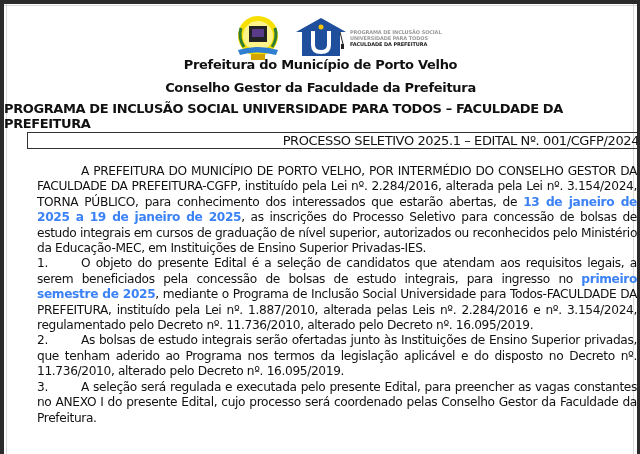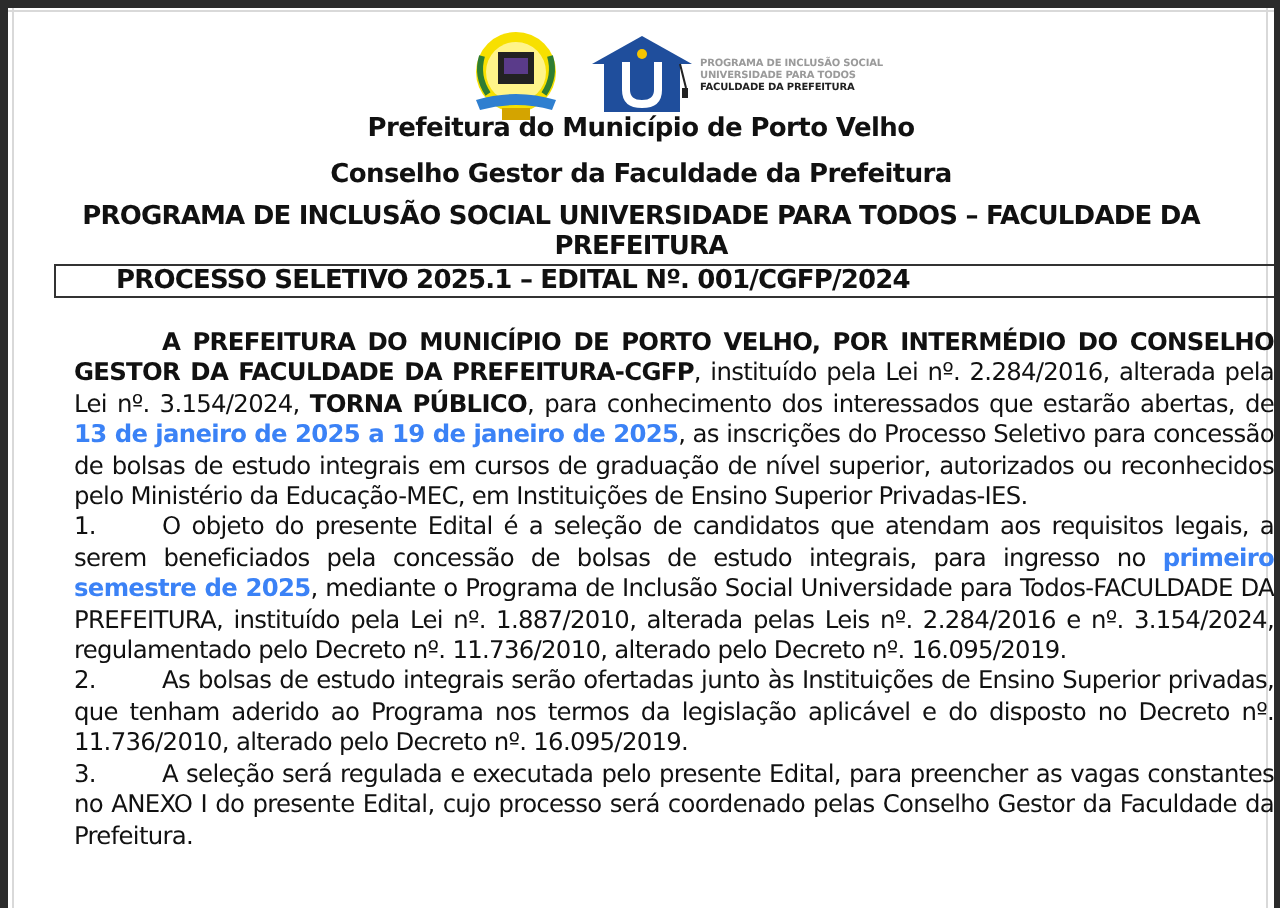--- a/index.html
+++ b/index.html
@@ -14,35 +14,35 @@
   .inner-rule-v { position:absolute; top:0; bottom:0; width:1px; background:#d9d9d9; }
   .inner-rule-h { position:absolute; left:0; right:0; height:1px; background:#d9d9d9; }
   .logos { position:absolute; left:226px; top:8px; height:50px; width:200px; }
   .logo-seal { position:absolute; left:4px; top:2px; width:48px; height:48px; }
   .logo-u { position:absolute; left:66px; top:6px; width:50px; height:40px; }
   .logo-text { position:absolute; left:120px; top:17px; width:80px; font-size:5px; line-height:6px; color:#9a9a9a; font-weight:bold; letter-spacing:-0.1px; white-space:nowrap;}
   .logo-text .strong { color:#222; }
   .hdr { position:absolute; left:0; width:633px; text-align:center; font-weight:bold; font-size:13px; letter-spacing:-0.3px; }
   .hdr1 { top:53px; }
   .hdr2 { top:76px; }
-  .program { position:absolute; left:0; width:633px; top:97px; text-align:center; font-weight:bold; font-size:13px; letter-spacing:-0.4px; }
+  .program { position:absolute; left:0; width:633px; top:97px; font-weight:bold; font-size:13px; letter-spacing:-0.4px; }
   .proc-box {
     position:absolute; left:23px; top:128px; width:612px; height:17px;
     border:1.5px solid #333; border-right:none; box-sizing:border-box;
-    text-align:left; font-weight:bold; font-size:13px; line-height:15px; letter-spacing:-0.4px;padding-left:30px;
+    text-align:right; font-weight:normal; font-size:13px; line-height:15px; letter-spacing:-0.4px;padding-left:30px;
   }
   .body-text {
     position:absolute; left:33px; top:160px; width:600px;
     font-size:12.2px; line-height:15.4px; text-align:justify; letter-spacing:-0.35px;
   }
   .body-text p { margin:0; }
   .indent { display:inline-block; width:44px; }
   .num-indent { display:inline-block; width:44px; }
   .red { color:#3b82f6; font-weight:bold; }
-  b { font-weight:bold; }
+  b { font-weight:normal; }
   .section-title { margin-top:15px !important; font-weight:bold; }
   .section-title .roman { display:inline-block; width:23px; }
 </style>
 </head>
 <body>
 
 <div class="frame">
   <div class="inner-rule-h" style="top:1px"></div>
   <div class="inner-rule-v" style="left:2px"></div>
   <div class="inner-rule-v" style="left:629px"></div>

